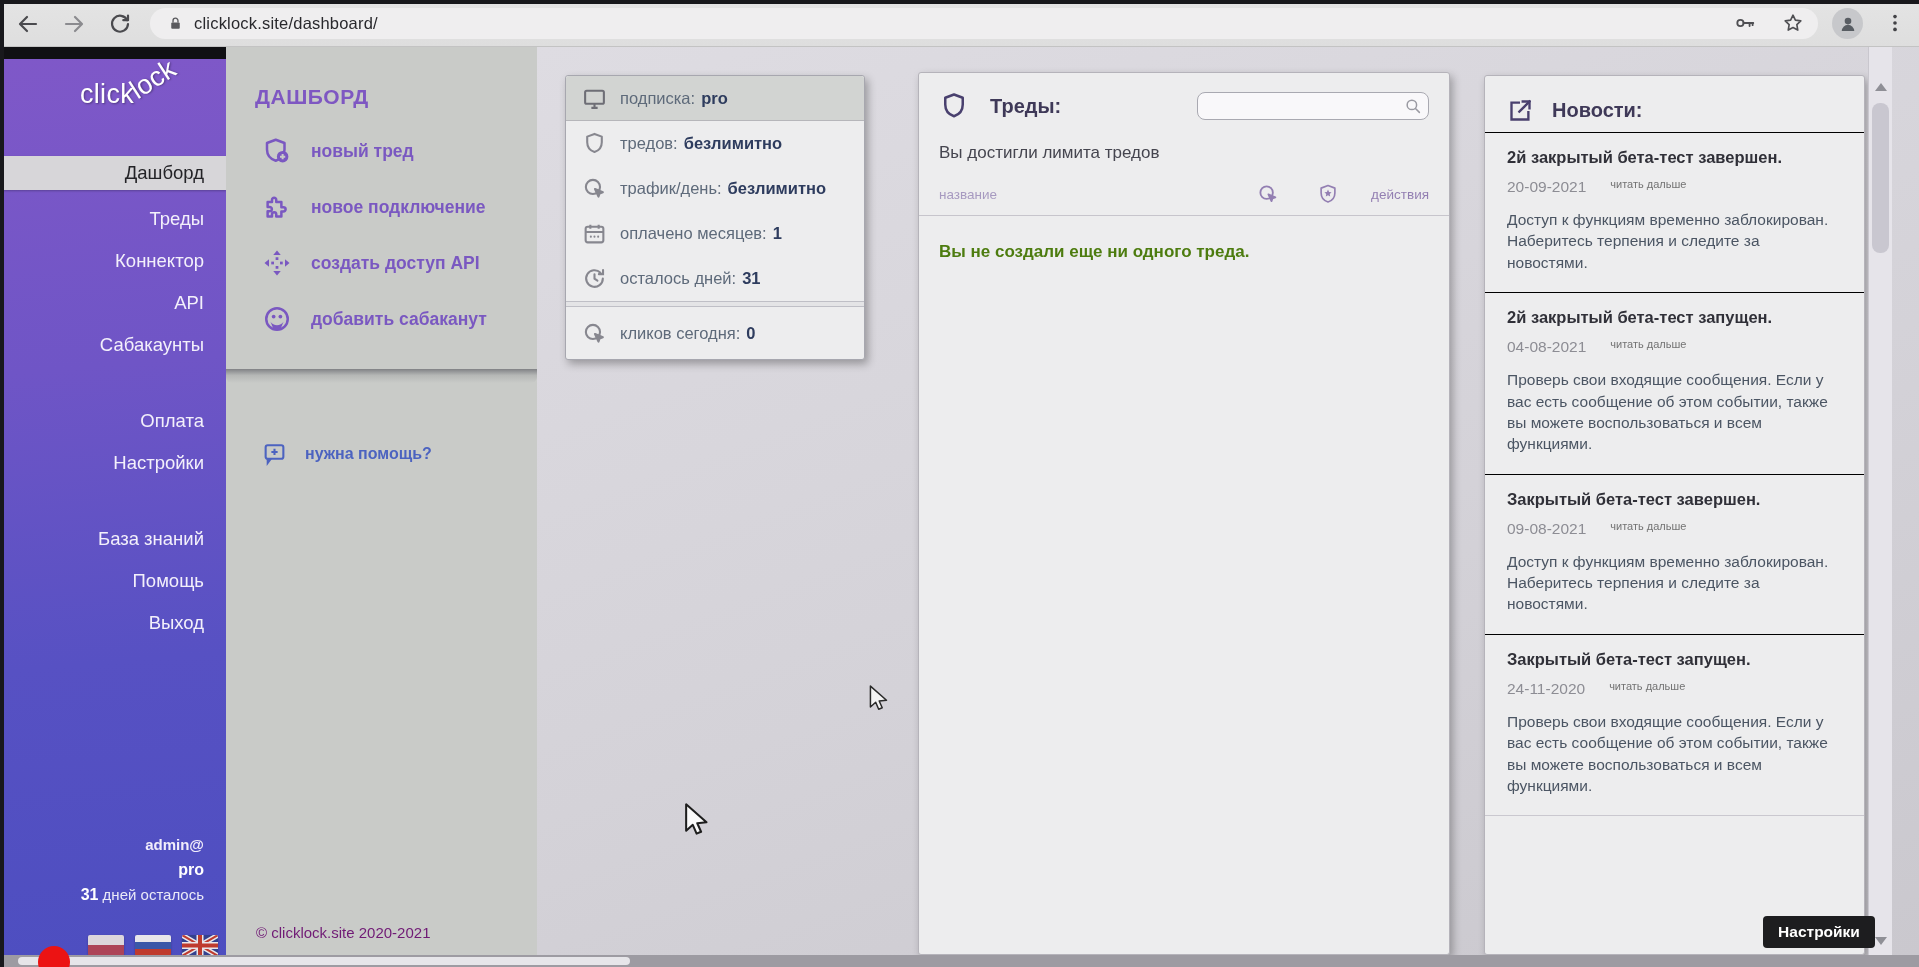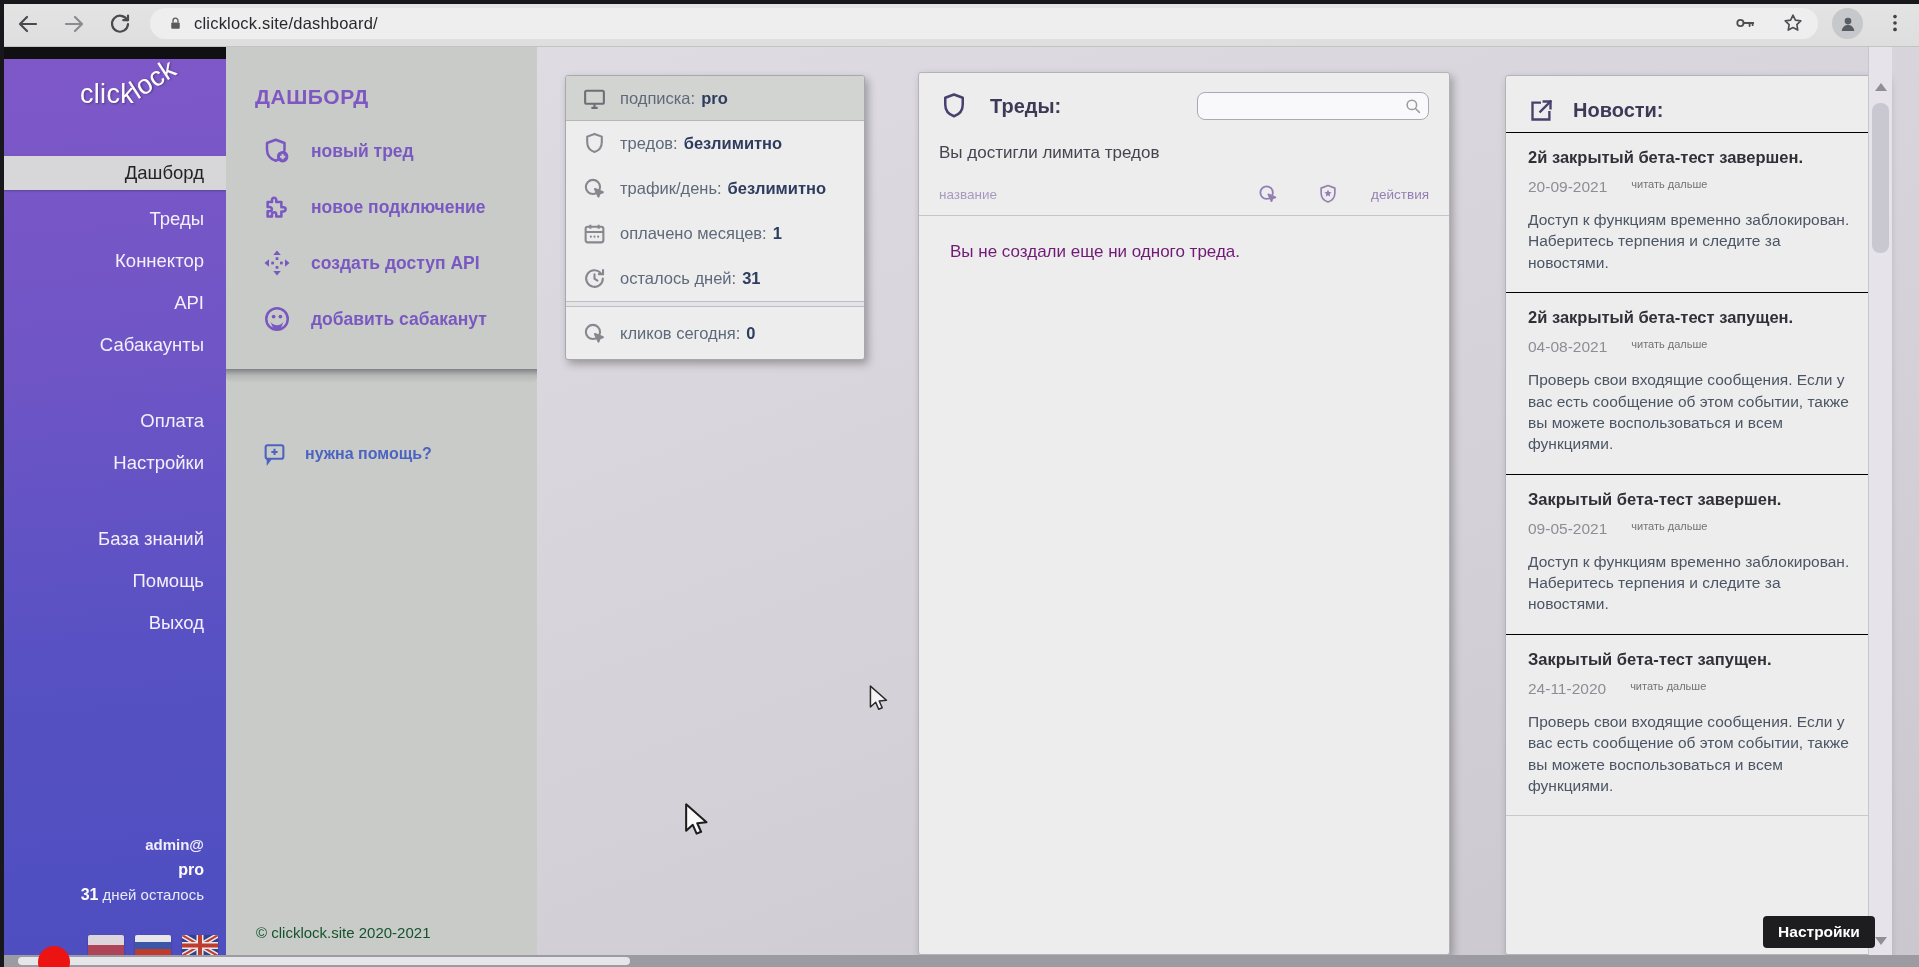--- a/index.html
+++ b/index.html
@@ -56,21 +56,21 @@
   .ac-list { margin-top:14px; }
   .ac-item { display:flex; align-items:center; height:56px; padding-left:36px; cursor:pointer; }
   .ac-item .ico { width:30px; height:30px; color:#7a58c1; margin-right:19px; flex:none; }
   .ac-item span.lbl { font-size:17.5px; font-weight:bold; color:#7a58c1; }
   .ac-divider { margin-top:22px; height:14px;
                 background:linear-gradient(to bottom,rgba(40,40,52,.45) 0%,rgba(40,40,52,.12) 45%,transparent 100%);
                 border-radius:0 0 6px 6px; }
   .help-row { display:flex; align-items:center; margin:58px 0 0 36px; cursor:pointer; }
   .help-row .ico { width:25px; height:25px; color:#4c63c0; margin-right:18px; }
   .help-row span { font-size:16px; font-weight:bold; color:#4c63c0; }
-  .copyright { position:absolute; left:30px; bottom:14px; font-size:15px; color:#14532d; }
+  .copyright { position:absolute; left:30px; bottom:14px; font-size:15px; color:#701a75; }
 
   
   .main { position:absolute; left:537px; top:0; width:1382px; height:908px;
           background:linear-gradient(160deg,#dedce2 0%,#d4d2d8 55%,#cac8ce 100%); }
 
   
   .stats-card { position:absolute; left:28px; top:28px; width:300px; background:#ededee;
                 border:1px solid #a7a7af; border-radius:3px; box-shadow:3px 4px 8px rgba(0,0,0,.3); }
   .sc-row { display:flex; align-items:center; height:45px; padding-left:16px; }
   .sc-head { background:#d2d4d2; border-bottom:1px solid #b6b6ba; border-radius:3px 3px 0 0; }
@@ -94,24 +94,24 @@
   .tp-search input { width:232px; height:28px; border:1px solid #a9a9b1; border-radius:8px;
                      background:#f9f8fa; padding:0 30px 0 10px; font-size:14px; outline:none; }
   .tp-search .ico { position:absolute; right:7px; top:5px; width:18px; height:18px; color:#9a9aa2; margin:0; }
   .tp-notice { padding:22px 20px 0 20px; font-size:17px; color:#45454f; }
   .tp-cols { display:flex; align-items:center; padding:20px 20px 10px 20px; border-bottom:1px solid #c7c5cc; }
   .tp-col-name { font-size:13.5px; color:#a79ac0; flex:1; }
   .tp-cols .ico { width:22px; height:22px; color:#937fb2; }
   .tp-ic1 { margin-right:38px; }
   .tp-ic2 { margin-right:32px; }
   .tp-col-actions { font-size:13.5px; color:#937fb2; }
-  .tp-empty { padding:26px 31px; font-size:17px; color:#701a75; }
-
-  
-  .news { left:968px; top:28px; width:381px; height:880px; overflow:hidden; }
+  .tp-empty { padding:26px 20px; font-size:17px; color:#4d7c0f;font-weight:bold; }
+
+  
+  .news { left:947px; top:28px; width:381px; height:880px; overflow:hidden; }
   .np-head { display:flex; align-items:center; padding:21px 22px 8px 22px; }
   .np-head .ico { width:27px; height:27px; color:#49406e; margin-right:18px; }
   .np-title { font-size:20px; font-weight:bold; color:#3f3958; }
   .news-item { padding:15px 22px 19px 22px; border-top:1px solid #000000; }
   .news-item:first-of-type { border-top:none; }
   .ni-title { font-size:16.5px; font-weight:bold; color:#303038; }
   .ni-meta { display:flex; margin-top:11px; }
   .ni-date { font-size:15.5px; color:#8d8d94; }
   .ni-link { font-size:11px; color:#737373; margin-left:24px; cursor:pointer; }
   .ni-body { margin-top:13px; font-size:15.5px; line-height:1.38; color:#4b5563; }
@@ -447,21 +447,21 @@
           <div class="ni-meta">
             <span class="ni-date">04-08-2021</span>
             <span class="ni-link">читать дальше</span>
           </div>
           <div class="ni-body">Проверь свои входящие сообщения. Если у вас есть сообщение об этом событии, также вы можете воспользоваться и всем функциями.</div>
         </div>
 
         <div class="news-item">
           <div class="ni-title">Закрытый бета-тест завершен.</div>
           <div class="ni-meta">
-            <span class="ni-date">09-05-2021</span>
+            <span class="ni-date">09-08-2021</span>
             <span class="ni-link">читать дальше</span>
           </div>
           <div class="ni-body">Доступ к функциям временно заблокирован. Наберитесь терпения и следите за новостями.</div>
         </div>
 
         <div class="news-item">
           <div class="ni-title">Закрытый бета-тест запущен.</div>
           <div class="ni-meta">
             <span class="ni-date">24-11-2020</span>
             <span class="ni-link">читать дальше</span>

